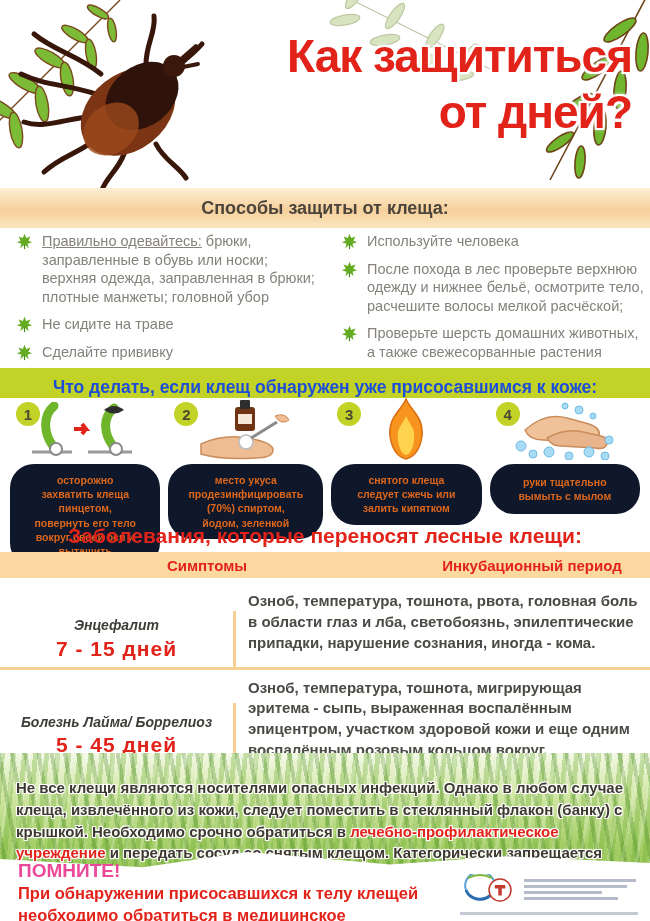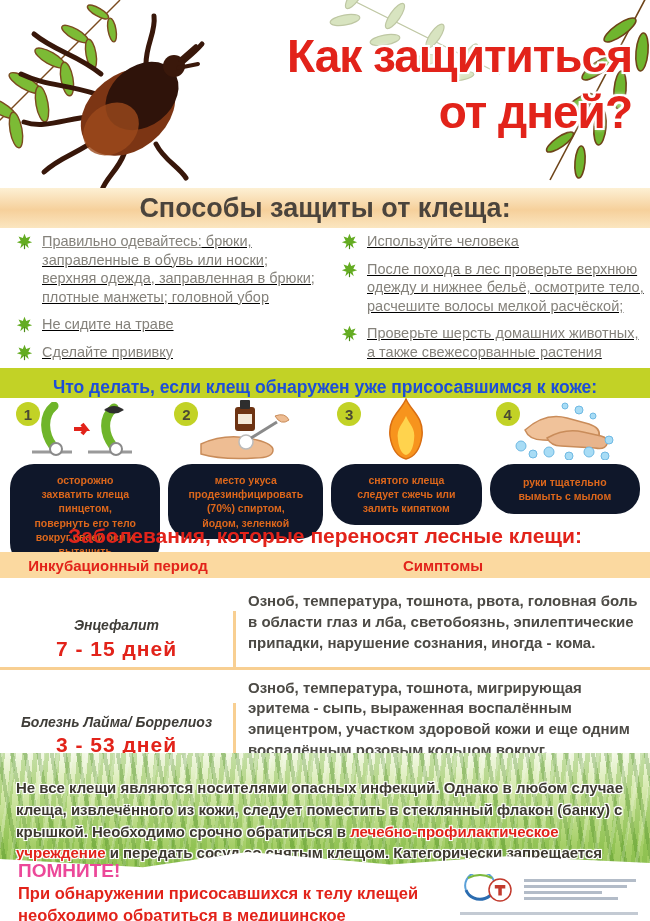--- a/index.html
+++ b/index.html
@@ -15,28 +15,28 @@
     text-align:right;color:#e2231a;font-weight:bold;
     font-size:46px;line-height:1.22;letter-spacing:-1px;
     text-shadow:0 0 4px #fff,0 0 6px #fff,2px 2px 0 #fff,-2px 2px 0 #fff,2px -2px 0 #fff,-2px -2px 0 #fff;
   }
   .tick-art{position:absolute;left:6px;top:4px;}
   
   .band-orange{
     position:absolute;left:0;top:188px;width:650px;height:40px;
     background:linear-gradient(to bottom,#fdf0d4 0%,#f6d09b 55%,#fbe6c0 100%);
     display:flex;align-items:center;justify-content:center;
-    color:#4b443c;font-size:27px;font-weight:bold;
+    color:#4b443c;font-size:18px;font-weight:bold;
   }
   
   .protection{
     position:absolute;left:0;top:232px;width:650px;height:134px;
     display:flex;
   }
-  .protection ul{list-style:none;margin:0;padding:0 6px 0 16px;width:50%;text-decoration:underline;}
+  .protection ul{list-style:none;margin:0;padding:0 6px 0 16px;width:50%;}
   .protection li{
     position:relative;padding:0 0 9px 26px;
     color:#85827b;font-size:14.5px;line-height:1.28;
   }
   .protection .leaf{position:absolute;left:0;top:1px;width:17px;height:17px;}
   .protection .lead{text-decoration:underline;}
   
   .band-green{
     position:absolute;left:0;top:368px;width:650px;height:30px;
     background:#c2d226;display:flex;align-items:flex-end;justify-content:center;
@@ -290,37 +290,37 @@
             </g>
           </svg>
         </div>
         <div class="step-bubble">руки тщательно вымыть с мылом</div>
       </div>
     </div>
 
   <h2 class="diseases-title">Заболевания, которые переносят лесные клещи:</h2>
   <div class="dtable">
     <div class="thead">
+      <div class="th c2">Симптомы</div>
       <div class="th c1">Инкубационный период</div>
-      <div class="th c2">Симптомы</div>
     </div>
     <div id="table-body">
         <div class="drow">
           <div class="dcell-period">
             <span class="disease-name">Энцефалит</span>
             <span class="disease-period">7 - 15 дней</span>
           </div>
           <div class="dcell-symptoms">
             <span>Озноб, температура, тошнота, рвота, головная боль в области глаз и лба, светобоязнь, эпилептические припадки, нарушение сознания, иногда - кома.</span>
           </div>
         </div>
         <div class="drow">
           <div class="dcell-period">
             <span class="disease-name">Болезнь Лайма/ Боррелиоз</span>
-            <span class="disease-period">3 - 53 дней</span>
+            <span class="disease-period">5 - 45 дней</span>
           </div>
           <div class="dcell-symptoms">
             <span>Озноб, температура, тошнота, мигрирующая эритема - сыпь, выраженная воспалённым эпицентром, участком здоровой кожи и еще одним воспалённым розовым кольцом вокруг.</span>
           </div>
         </div>
         <div class="drow">
           <div class="dcell-period">
             <span class="disease-name">Гранулоцитарный анаплазмоз человека</span>
             <span class="disease-period">3 - 23 дня</span>
           </div>

